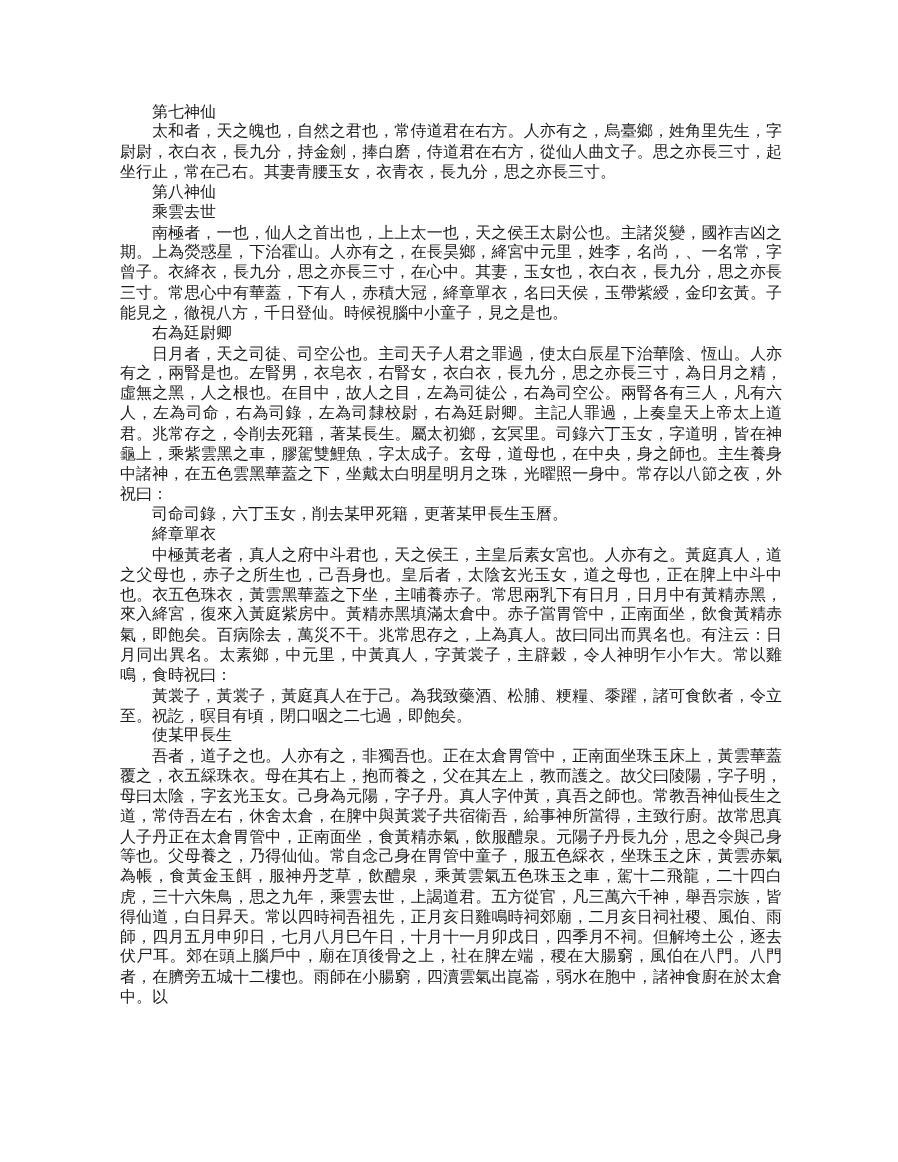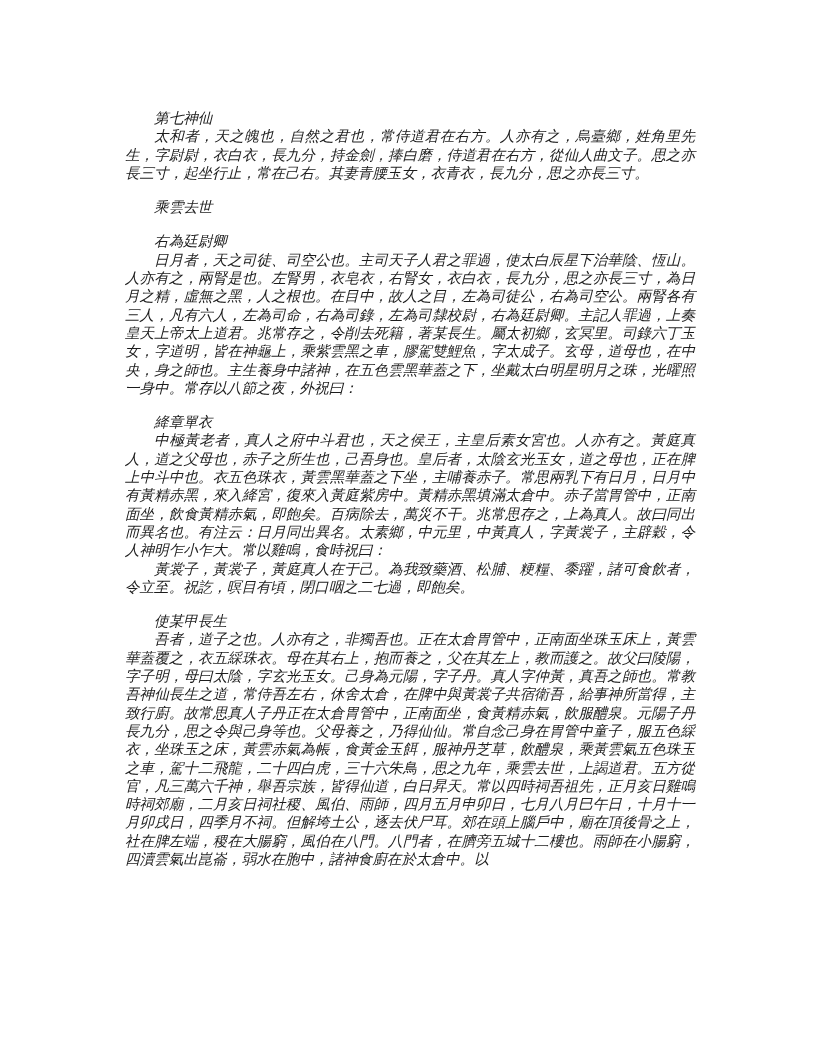--- a/index.html
+++ b/index.html
@@ -14,21 +14,21 @@
     overflow: hidden;
     font-family: "Liberation Serif", "DejaVu Serif", serif;
   }
   .page {
     position: absolute;
     left: 109px;
     top: 93px;
     width: 602px;
     color: #1c1c1c;
   }
-  .section { margin: 16px; padding: 0; font-style: italic; }
+  .section { margin: 0; padding: 0; }
   .section-heading,
   .paragraph {
     margin: 0;
     padding: 0;
     font-size: 14.55px;
     line-height: 18.3px;
     font-weight: normal;
     text-align: justify;
     text-indent: 2em;
     letter-spacing: 0;
@@ -38,27 +38,30 @@
 </style>
 </head>
 <body style="background: rgb(255, 255, 255);">
 
 <div class="page" id="doc-root" style="color: rgb(28, 28, 28);">
     <div class="section">
       <h3 class="section-heading">第七神仙</h3>
       <p class="paragraph">太和者，天之魄也，自然之君也，常侍道君在右方。人亦有之，烏臺鄉，姓角里先生，字尉尉，衣白衣，長九分，持金劍，捧白磨，侍道君在右方，從仙人曲文子。思之亦長三寸，起坐行止，常在己右。其妻青腰玉女，衣青衣，長九分，思之亦長三寸。</p>
     </div>
     <div class="section">
+      <h3 class="section-heading">第八神仙</h3>
     </div>
     <div class="section">
       <h3 class="section-heading">乘雲去世</h3>
+      <p class="paragraph">南極者，一也，仙人之首出也，上上太一也，天之侯王太尉公也。主諸災變，國祚吉凶之期。上為熒惑星，下治霍山。人亦有之，在長昊鄉，絳宮中元里，姓李，名尚，、一名常，字曾子。衣絳衣，長九分，思之亦長三寸，在心中。其妻，玉女也，衣白衣，長九分，思之亦長三寸。常思心中有華蓋，下有人，赤積大冠，絳章單衣，名曰天侯，玉帶紫綬，金印玄黃。子能見之，徹視八方，千日登仙。時候視腦中小童子，見之是也。</p>
     </div>
     <div class="section">
       <h3 class="section-heading">右為廷尉卿</h3>
       <p class="paragraph">日月者，天之司徒、司空公也。主司天子人君之罪過，使太白辰星下治華陰、恆山。人亦有之，兩腎是也。左腎男，衣皂衣，右腎女，衣白衣，長九分，思之亦長三寸，為日月之精，虛無之黑，人之根也。在目中，故人之目，左為司徒公，右為司空公。兩腎各有三人，凡有六人，左為司命，右為司錄，左為司隸校尉，右為廷尉卿。主記人罪過，上奏皇天上帝太上道君。兆常存之，令削去死籍，著某長生。屬太初鄉，玄冥里。司錄六丁玉女，字道明，皆在神龜上，乘紫雲黑之車，膠駕雙鯉魚，字太成子。玄母，道母也，在中央，身之師也。主生養身中諸神，在五色雲黑華蓋之下，坐戴太白明星明月之珠，光曜照一身中。常存以八節之夜，外祝曰：</p>
+      <p class="paragraph">司命司錄，六丁玉女，削去某甲死籍，更著某甲長生玉曆。</p>
     </div>
     <div class="section">
       <h3 class="section-heading">絳章單衣</h3>
       <p class="paragraph">中極黃老者，真人之府中斗君也，天之侯王，主皇后素女宮也。人亦有之。黃庭真人，道之父母也，赤子之所生也，己吾身也。皇后者，太陰玄光玉女，道之母也，正在脾上中斗中也。衣五色珠衣，黃雲黑華蓋之下坐，主哺養赤子。常思兩乳下有日月，日月中有黃精赤黑，來入絳宮，復來入黃庭紫房中。黃精赤黑填滿太倉中。赤子當胃管中，正南面坐，飲食黃精赤氣，即飽矣。百病除去，萬災不干。兆常思存之，上為真人。故曰同出而異名也。有注云：日月同出異名。太素鄉，中元里，中黃真人，字黃裳子，主辟穀，令人神明乍小乍大。常以雞鳴，食時祝曰：</p>
       <p class="paragraph">黃裳子，黃裳子，黃庭真人在于己。為我致藥酒、松脯、粳糧、黍躍，諸可食飲者，令立至。祝訖，暝目有頃，閉口咽之二七過，即飽矣。</p>
     </div>
     <div class="section">
       <h3 class="section-heading">使某甲長生</h3>
       <p class="paragraph">吾者，道子之也。人亦有之，非獨吾也。正在太倉胃管中，正南面坐珠玉床上，黃雲華蓋覆之，衣五綵珠衣。母在其右上，抱而養之，父在其左上，教而護之。故父曰陵陽，字子明，母曰太陰，字玄光玉女。己身為元陽，字子丹。真人字仲黃，真吾之師也。常教吾神仙長生之道，常侍吾左右，休舍太倉，在脾中與黃裳子共宿衛吾，給事神所當得，主致行廚。故常思真人子丹正在太倉胃管中，正南面坐，食黃精赤氣，飲服醴泉。元陽子丹長九分，思之令與己身等也。父母養之，乃得仙仙。常自念己身在胃管中童子，服五色綵衣，坐珠玉之床，黃雲赤氣為帳，食黃金玉餌，服神丹芝草，飲醴泉，乘黃雲氣五色珠玉之車，駕十二飛龍，二十四白虎，三十六朱鳥，思之九年，乘雲去世，上謁道君。五方從官，凡三萬六千神，舉吾宗族，皆得仙道，白日昇天。常以四時祠吾祖先，正月亥日雞鳴時祠郊廟，二月亥日祠社稷、風伯、雨師，四月五月申卯日，七月八月巳午日，十月十一月卯戌日，四季月不祠。但解垮土公，逐去伏尸耳。郊在頭上腦戶中，廟在頂後骨之上，社在脾左端，稷在大腸窮，風伯在八門。八門者，在臍旁五城十二樓也。雨師在小腸窮，四瀆雲氣出崑崙，弱水在胞中，諸神食廚在於太倉中。以</p>
     </div>

